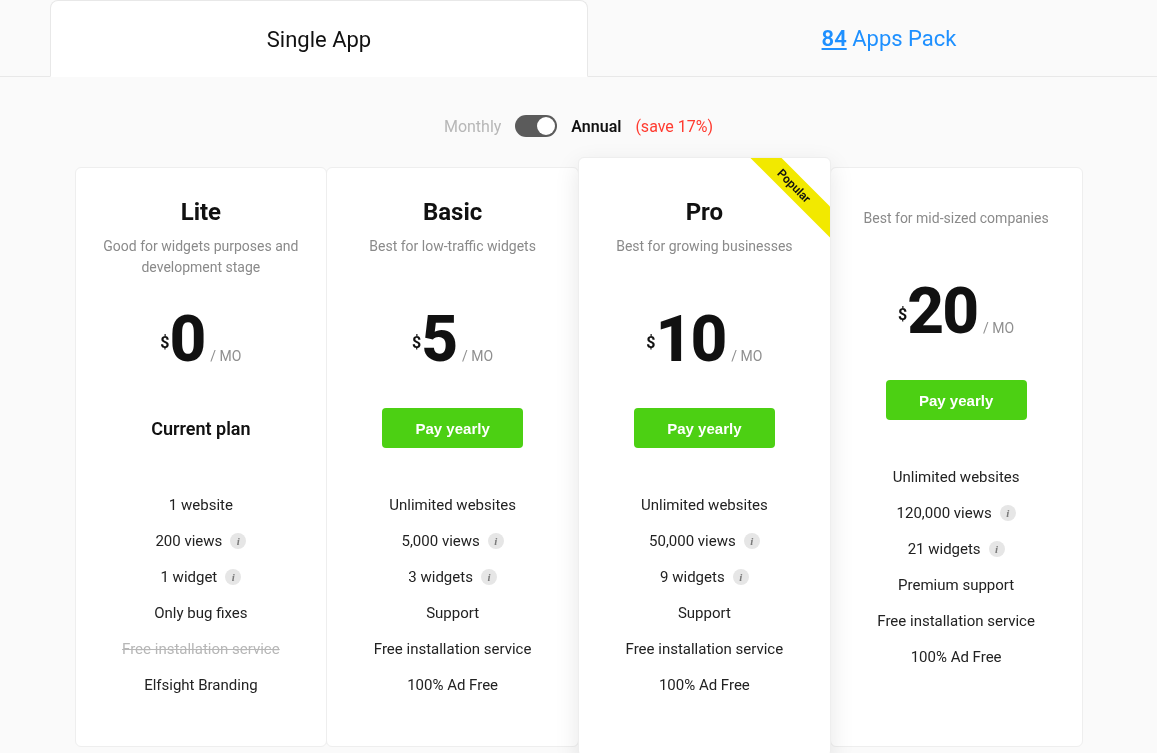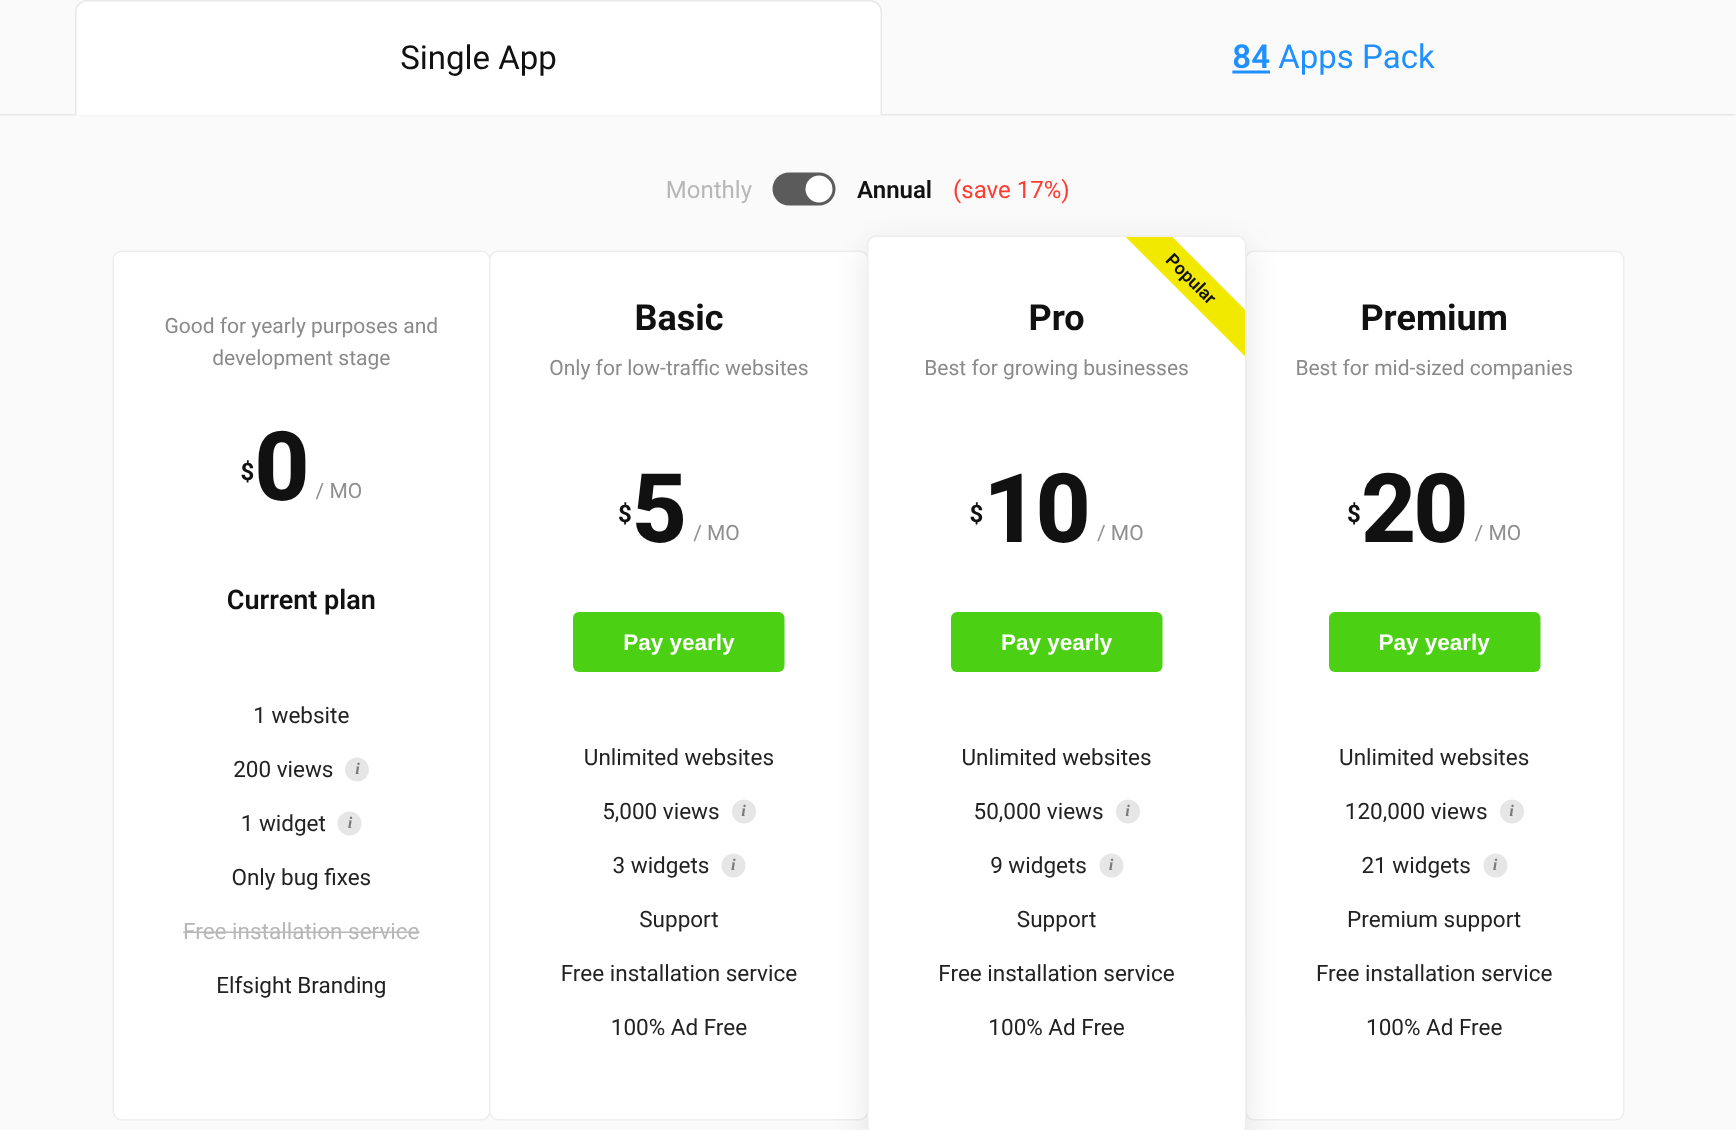--- a/index.html
+++ b/index.html
@@ -167,21 +167,22 @@
   <span class="billing-monthly">Monthly</span>
   <span class="switch">
     <span class="switch-knob"></span>
   </span>
   <span class="billing-annual">Annual</span>
   <span class="billing-save">(save 17%)</span>
 </div>
 
 <div class="plans" id="plans">
     <div class="plan">
-      <div class="plan-tag">Good for yearly purposes and development stage</div>
+      <div class="plan-name">Lite</div>
+      <div class="plan-tag">Good for widgets purposes and development stage</div>
       <div class="price-wrap">
         <span class="currency">$</span>
         <span class="price">0</span>
         <span class="period">/ MO</span>
       </div>
       <div class="cta-zone">
         <div class="current-plan">Current plan</div>
       </div>
       <div class="features">
         <div class="feat">
@@ -201,21 +202,21 @@
         <div class="feat struck">
           <span>Free installation service</span>
         </div>
         <div class="feat">
           <span>Elfsight Branding</span>
         </div>
       </div>
     </div>
     <div class="plan">
       <div class="plan-name">Basic</div>
-      <div class="plan-tag">Only for low-traffic websites</div>
+      <div class="plan-tag">Best for low-traffic widgets</div>
       <div class="price-wrap">
         <span class="currency">$</span>
         <span class="price">5</span>
         <span class="period">/ MO</span>
       </div>
       <div class="cta-zone">
         <button class="pay-btn">Pay yearly</button>
       </div>
       <div class="features">
         <div class="feat">
@@ -271,21 +272,20 @@
         </div>
         <div class="feat">
           <span>Free installation service</span>
         </div>
         <div class="feat">
           <span>100% Ad Free</span>
         </div>
       </div>
     </div>
     <div class="plan">
-      <div class="plan-name">Premium</div>
       <div class="plan-tag">Best for mid-sized companies</div>
       <div class="price-wrap">
         <span class="currency">$</span>
         <span class="price">20</span>
         <span class="period">/ MO</span>
       </div>
       <div class="cta-zone">
         <button class="pay-btn">Pay yearly</button>
       </div>
       <div class="features">

